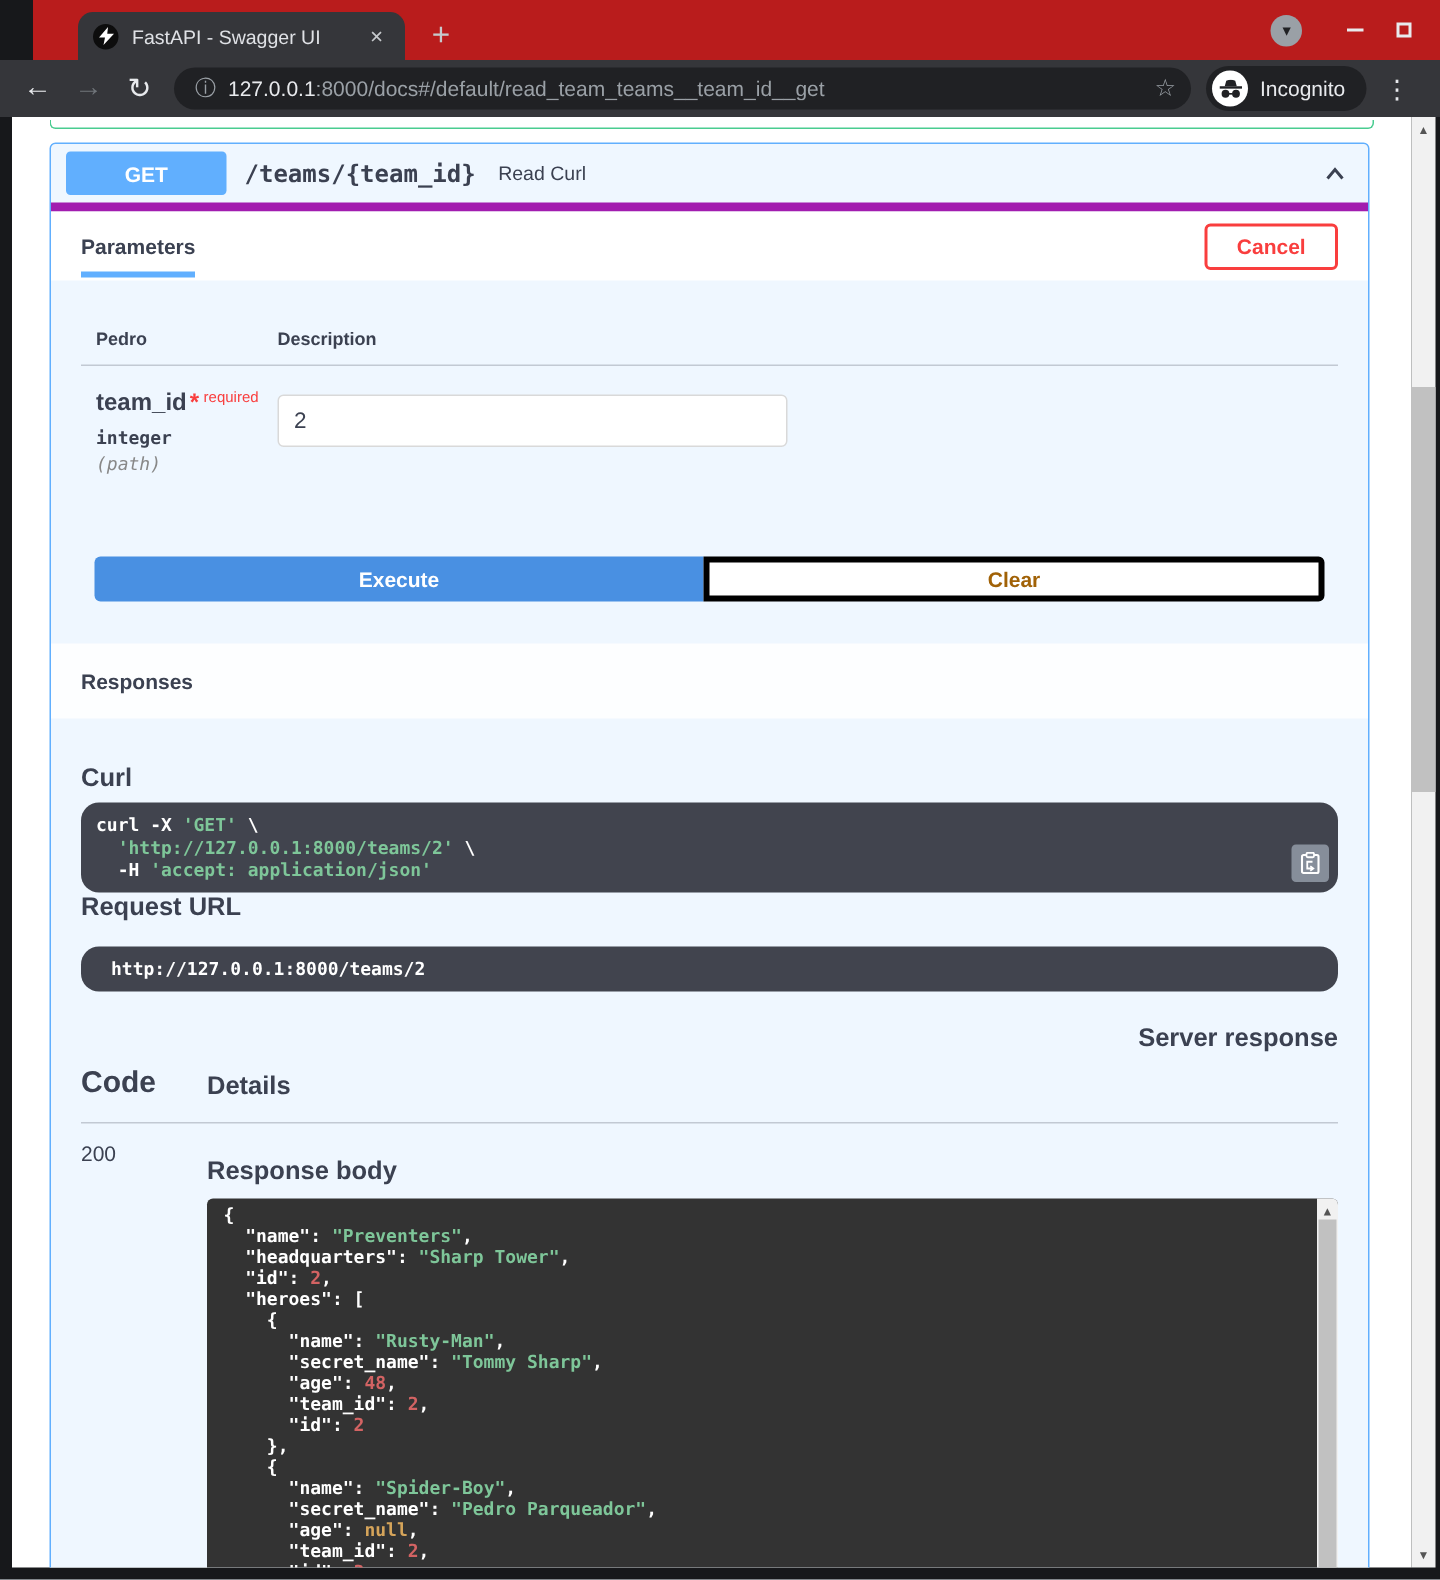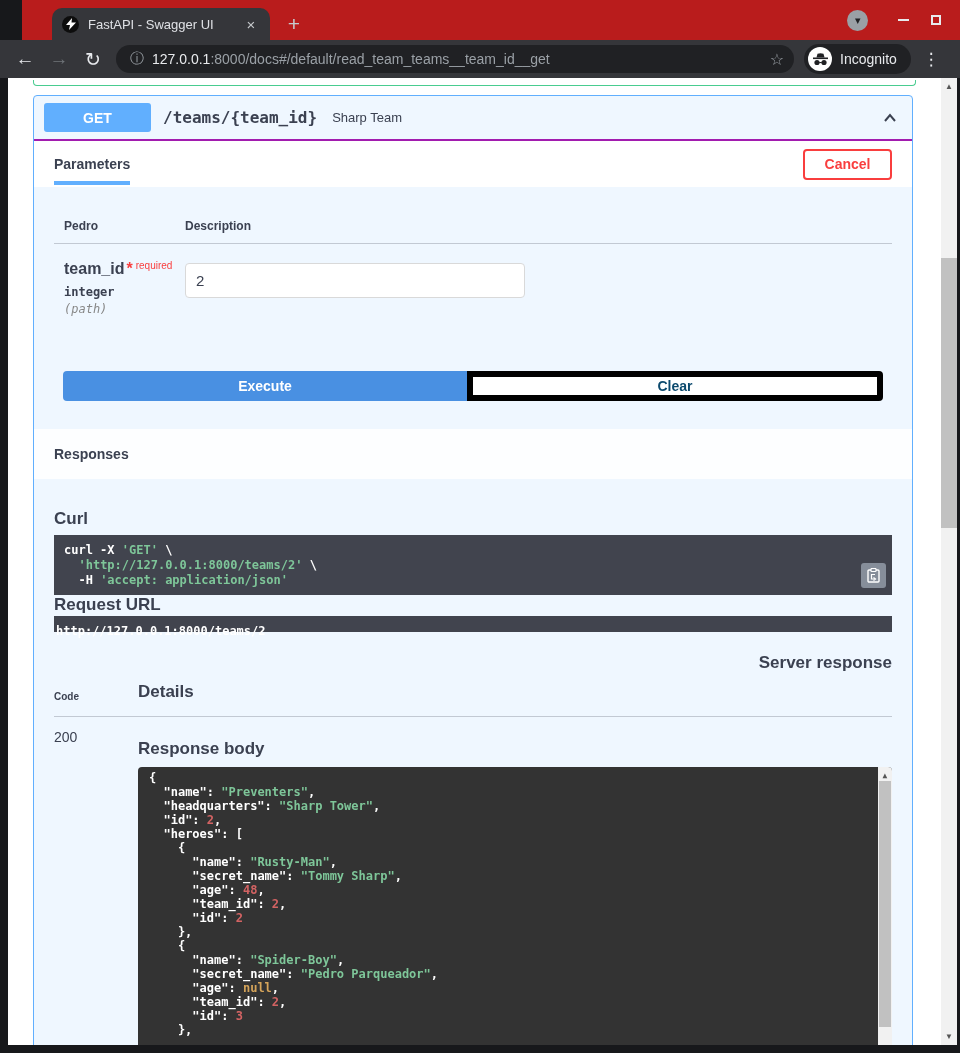--- a/index.html
+++ b/index.html
@@ -42,21 +42,21 @@
   .menu-ico { color:#e8eaed; font-size:17px; margin-left:12px; margin-right:4px; }
 
   
   .page { position:absolute; left:8px; top:78px; width:933px; height:967px; background:#fff; overflow:hidden; }
 
   .prev-block-edge { height:6px; margin:2px 25px 9px; border:1px solid #49cc90; border-top:none;
                      border-radius:0 0 4px 4px; }
 
   .opblock { margin:0 25px; width:880px; height:990px; border:1px solid #61affe; border-radius:4px;
              background:#eff7ff; overflow:hidden; }
-  .summary { height:45px; display:flex; align-items:center; padding:0 10px; border-bottom:2px solid #a21caf; }
+  .summary { height:45px; display:flex; align-items:center; padding:0 10px; border-bottom:6px solid #a21caf; }
   .method-badge { width:107px; height:29px; background:#61affe; color:#fff; font-weight:bold; font-size:14px;
                   border-radius:3px; display:flex; align-items:center; justify-content:center; flex:none; }
   .op-path { font-family:"DejaVu Sans Mono", monospace; font-weight:bold; font-size:16px; color:#3b4151; margin-left:12px;text-align:center; }
   .op-desc { font-size:13px; color:#3b4151; margin-left:15px; flex:1; }
   .chev { width:24px; height:24px; display:flex; align-items:center; justify-content:center; }
 
   .tab-row { height:46px; background:#fff; display:flex; justify-content:space-between; align-items:center; padding:0 20px; }
   .ptab { position:relative; height:100%; display:flex; align-items:center; font-weight:bold; font-size:14px; color:#3b4151; }
   .ptab-underline { position:absolute; left:0; bottom:2px; height:4px; width:100%; background:#61affe; }
   .cancel-btn { width:89px; height:31px; border:2px solid #f93e3e; border-radius:4px; background:transparent;
@@ -71,41 +71,41 @@
   .pstar { color:#f93e3e; margin-left:2px; }
   .preq { color:#f93e3e; font-size:10px; position:relative; top:-5px; margin-left:3px; font-weight:normal; }
   .ptype { font-family:"DejaVu Sans Mono", monospace; font-weight:bold; font-size:12px; color:#3b4151; margin-top:7px; }
   .ploc { font-family:"DejaVu Sans Mono", monospace; font-style:italic; font-size:12px; color:#888; margin-top:3px; }
   .pinput { width:340px; height:35px; margin-top:3px; border:1px solid #d9d9d9; border-radius:4px;
             padding:0 10px; font-size:15px; color:#3b4151; font-family:inherit; background:#fff; }
 
   .execute-row { display:flex; margin:55px 9px 28px; }
   .execute-btn { flex:1; height:30px; background:#4990e2; border:none; border-radius:4px 0 0 4px;
                  color:#fff; font-weight:bold; font-size:14px; font-family:inherit; }
-  .clear-btn { flex:1; height:30px; background:#fff; border:6px solid #000000; border-radius:0 4px 4px 0;
-               color:#0c4a6e; font-weight:bold; font-size:14px; font-family:inherit; }
+  .clear-btn { flex:1; height:30px; background:#fff; border:4px solid #000000; border-radius:0 4px 4px 0;
+               color:#a16207; font-weight:bold; font-size:14px; font-family:inherit; }
 
   .responses-header { height:50px; background:rgba(255,255,255,.88); display:flex; align-items:center;
                       padding:0 20px; font-weight:bold; font-size:14px; color:#3b4151; }
   .responses-body { padding:30px 20px 0; }
   .mini-label { font-size:17px; font-weight:bold; color:#3b4151; }
 
-  .codebox { background:#41444e; border-radius:0; color:#fff;
+  .codebox { background:#41444e; border-radius:12px; color:#fff;
              font-family:"DejaVu Sans Mono", monospace; font-size:12px; font-weight:600; }
   .curl-box { margin-top:6px; height:60px; padding:8px 10px; line-height:15px; position:relative; }
   .copy-btn { position:absolute; right:6px; bottom:7px; width:25px; height:25px; background:#868e9a;
               border:none; border-radius:3px; display:flex; align-items:center; justify-content:center; }
-  .url-box { margin-top:1px; height:16px; padding:8px 2px; line-height:14px; }
+  .url-box { margin-top:16px; height:30px; padding:8px 20px; line-height:14px; }
   .lbl-requrl { display:block; }
   .lbl-server { display:block; margin-top:21px;text-align:right; }
 
   .server-head { display:flex; align-items:flex-end; padding-bottom:14px; margin-top:9px;
                  border-bottom:1px solid rgba(59,65,81,.25); }
   .code-col { width:84px; flex:none; }
-  .code-col-head { font-size:10px; font-weight:bold; color:#3b4151; }
+  .code-col-head { font-size:20px; font-weight:bold; color:#3b4151; }
   .server-row { display:flex; padding-top:12px; }
   .status-code { font-size:14px; color:#3b4151; }
   .details-cell { flex:1; }
   .resp-body-label { margin-top:10px; }
   .response-box { margin-top:8px; background:#333333; border-radius:4px; padding:4px 24px 4px 11px;
                   line-height:14px; position:relative; height:420px; color:#fff;
                   font-family:"DejaVu Sans Mono", monospace; font-size:12px; font-weight:600; }
   .code-line { white-space:pre; }
   .tk-p { color:#ffffff; }
   .tk-k { color:#ffffff; }
@@ -172,21 +172,21 @@
 
 <div class="page">
 
   <div class="prev-block-edge"></div>
 
   <div class="opblock">
 
     <div class="summary">
       <span class="method-badge">GET</span>
       <span class="op-path">/teams/{team_id}</span>
-      <span class="op-desc">Sharp Team</span>
+      <span class="op-desc">Read Curl</span>
       <span class="chev">
         <svg width="20" height="20" viewBox="0 0 20 20">
             <polyline points="5,13 10,7 15,13" fill="none" stroke="#3b4151" stroke-width="2"></polyline>
           </svg>
       </span>
     </div>
 
     <div class="tab-row">
       <div class="ptab">
         <span>Parameters</span>

